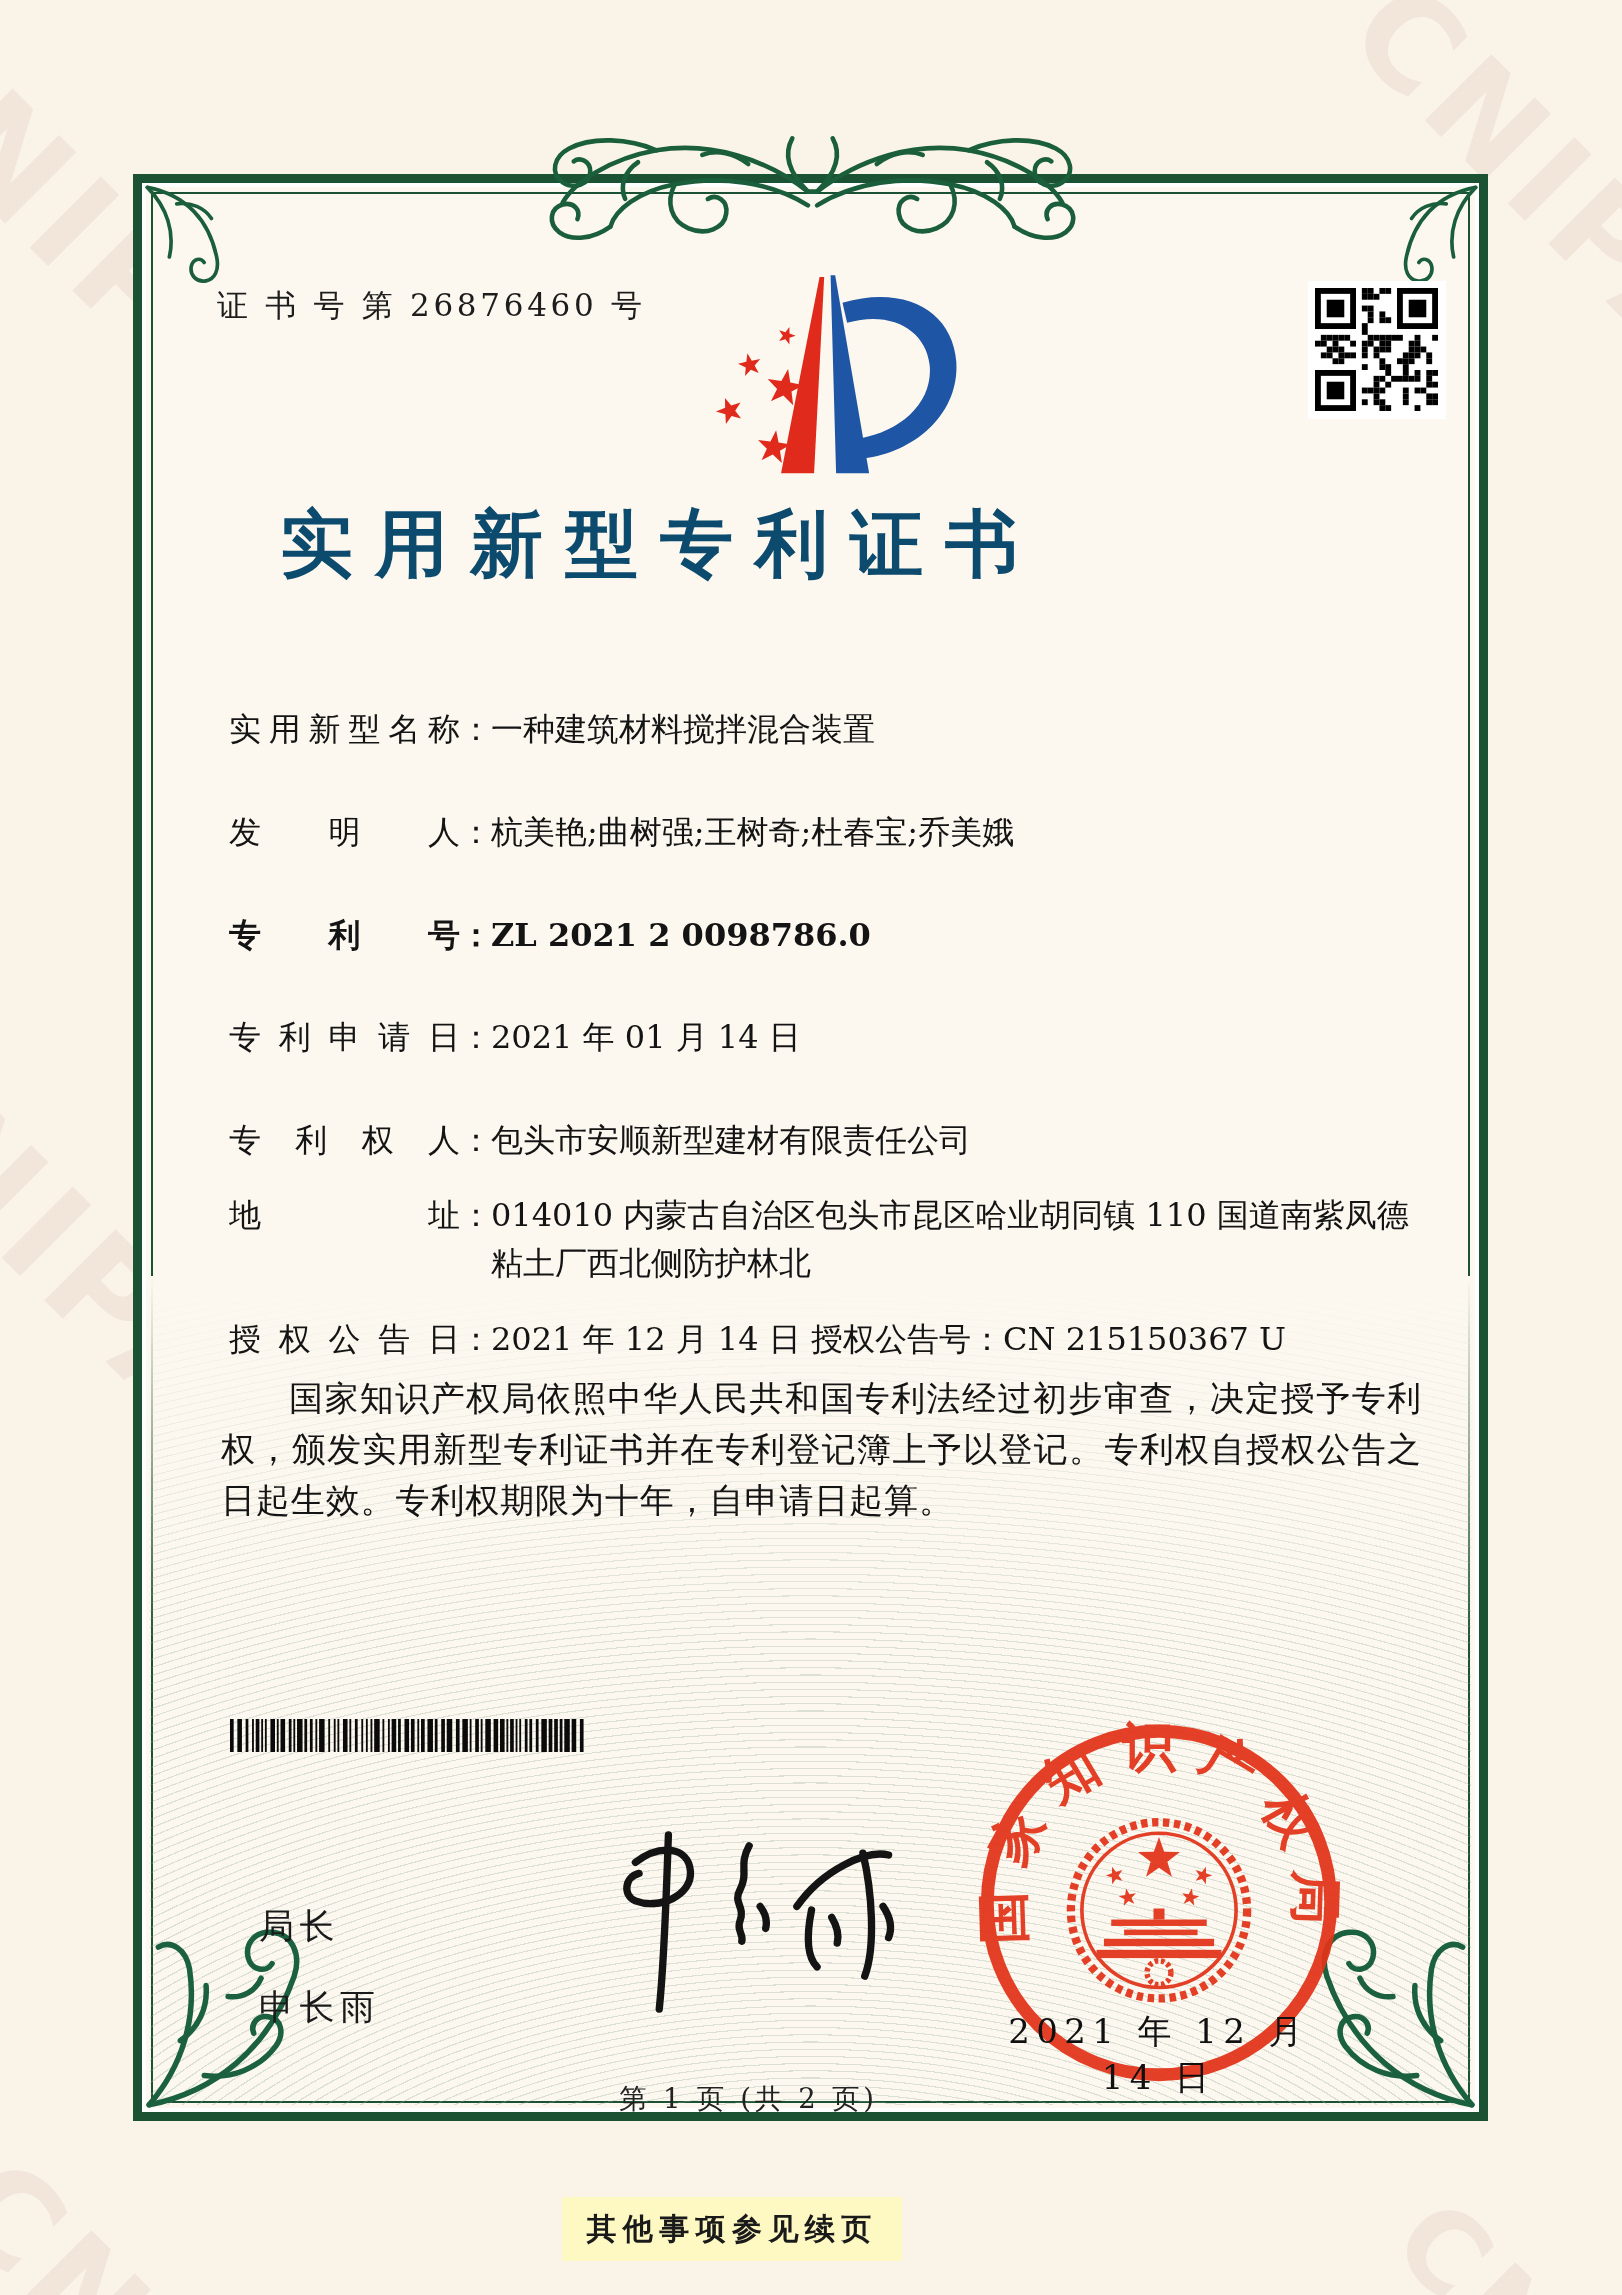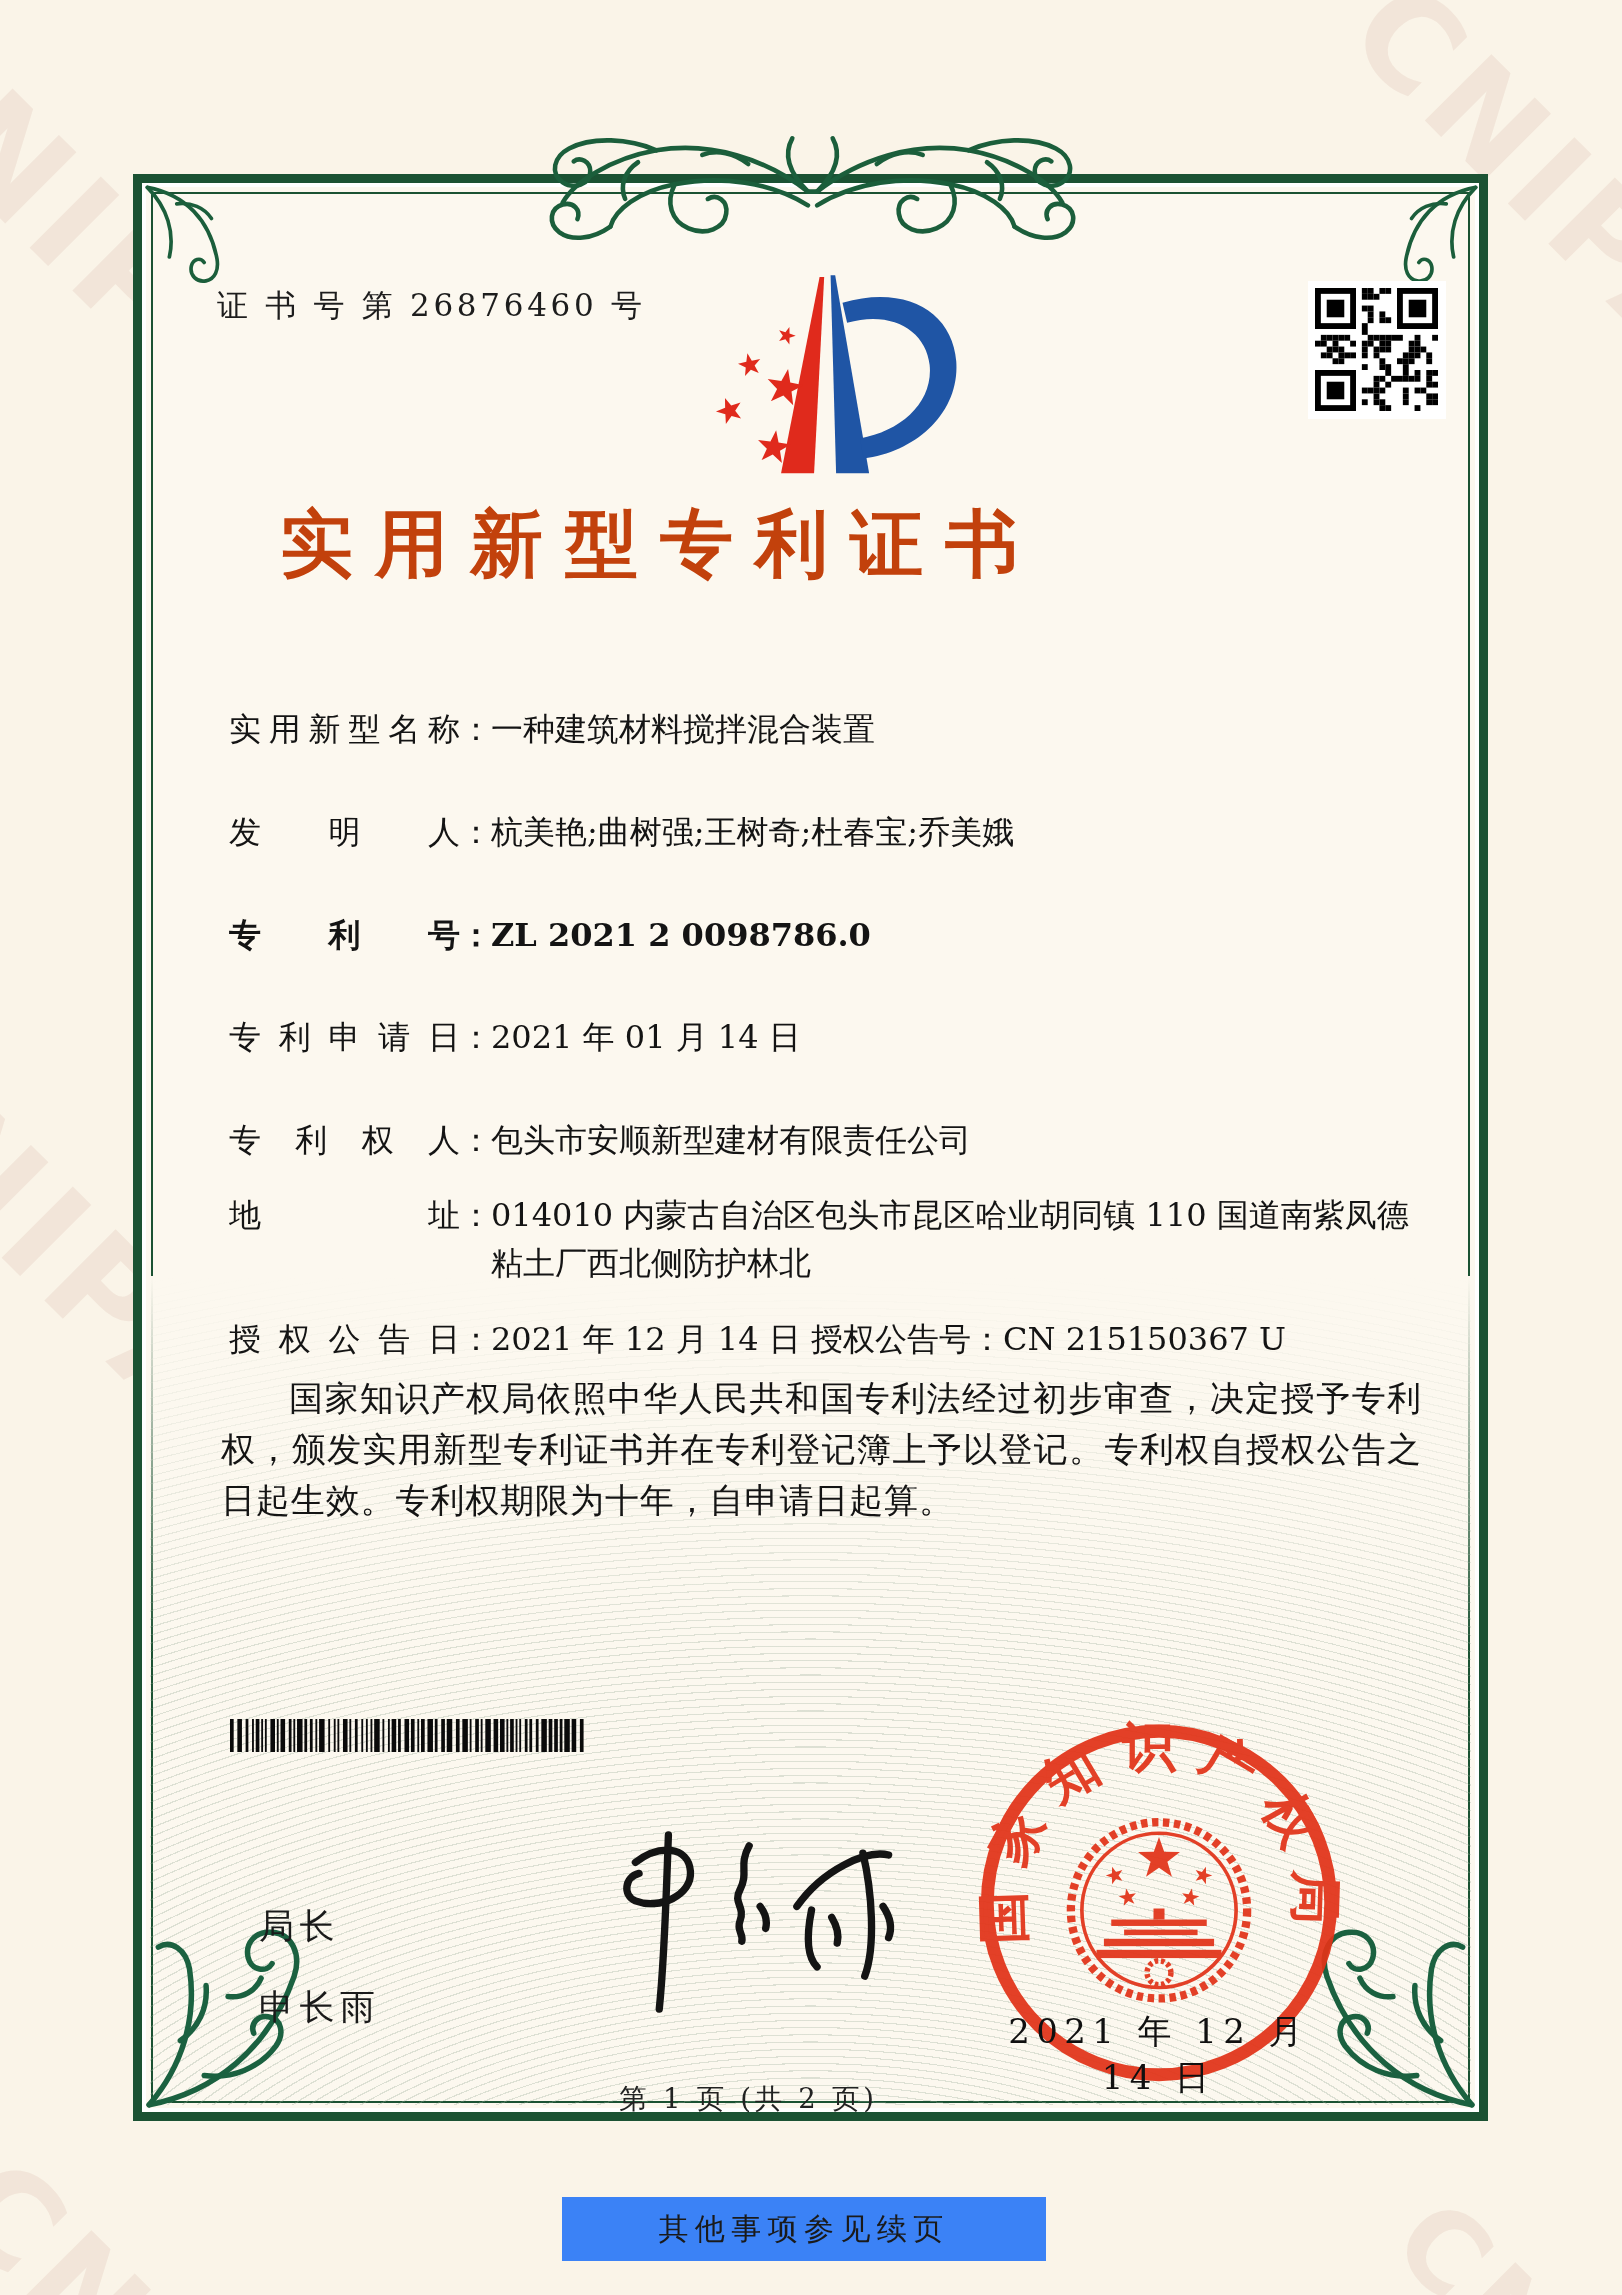--- a/index.html
+++ b/index.html
@@ -38,21 +38,21 @@
     background:linear-gradient(#fcf8ef 0%, rgba(252,248,239,0) 45%);
   }
   
   .cert-no{
     position:absolute;left:217px;top:285px;
     font-size:31px;letter-spacing:3.7px;color:#1d1d1d;
   }
   .qr{position:absolute;left:1308px;top:281px;width:138px;height:138px;background:#fff;padding:7.3px;box-sizing:border-box;}
   .title{
     position:absolute;left:0;top:496px;width:1320px;text-align:center;
-    font-size:73px;font-weight:bold;letter-spacing:22px;color:#c2410c;
+    font-size:73px;font-weight:bold;letter-spacing:22px;color:#0c4a6e;
   }
   
   .row{position:absolute;left:217px;font-size:32px;line-height:1.5;margin-left:12px;}
   .row .lbl{
     display:inline-block;width:231px;vertical-align:top;
     text-align:justify;text-align-last:justify;
   }
   .row .colon{display:inline-block;width:31px;vertical-align:top;}
   .row .val{display:inline-block;max-width:927px;vertical-align:top;}
   
@@ -73,23 +73,23 @@
   .seal-date{
     position:absolute;left:975px;top:2009px;width:367px;text-align:center;
     font-size:34px;letter-spacing:6.4px;color:#101010;z-index:5;
   }
   
   .page-num{
     position:absolute;left:473px;top:2081px;width:551px;text-align:center;
     font-size:27.5px;letter-spacing:3.7px;color:#222;
   }
   .cont-note{
-    position:absolute;left:562px;top:2197px;width:484px;height:64px;
-    background:#3b82f6;text-align:center;line-height:64px;
-    font-size:30px;letter-spacing:6.4px;color:#1a1a1a;
+    position:absolute;left:562px;top:2197px;width:340px;height:64px;
+    background:#fef9c3;text-align:center;line-height:64px;
+    font-size:30px;letter-spacing:6.4px;color:#1a1a1a;font-weight:bold;
   }
   svg{display:block;}
 </style>
 </head>
 <body>
 
 <span class="wm wm-pink" style="left:-55px;top:-18.4px;font-size:138px;">CNIPA</span>
 <span class="wm wm-pink" style="left:1428px;top:-46px;font-size:129px;">CNIPA</span>
 <span class="wm wm-gray" style="left:969px;top:643px;font-size:156px;">CNIPA</span>
 <span class="wm wm-pink" style="left:-83px;top:992px;font-size:138px;">CNIPA</span>

